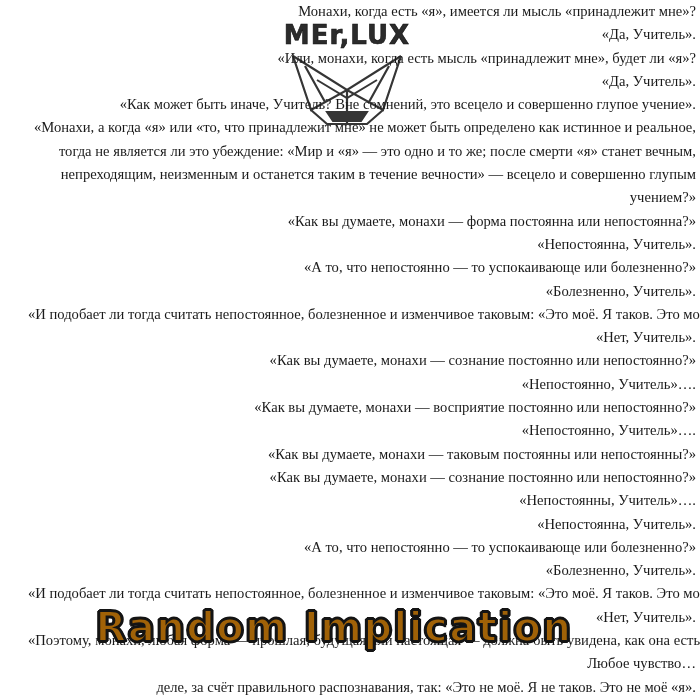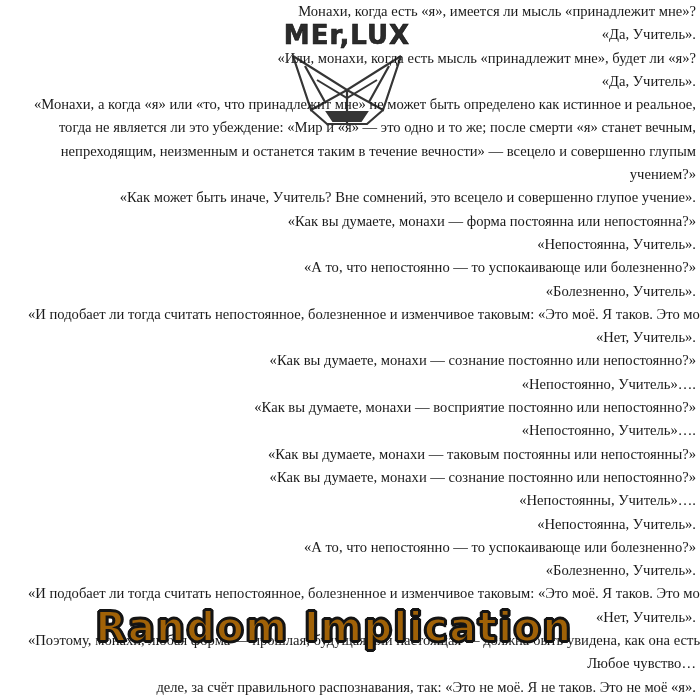--- a/index.html
+++ b/index.html
@@ -100,22 +100,22 @@
 </head>
 <body>
 
 <div id="page">
 
   <div class="text-layer">
     <p class="line">Монахи, когда есть «я», имеется ли мысль «принадлежит мне»?</p>
     <p class="line indent">«Да, Учитель».</p>
     <p class="line indent">«Или, монахи, когда есть мысль «принадлежит мне», будет ли «я»?</p>
     <p class="line indent">«Да, Учитель».</p>
+    <p class="line indent">«Как может быть иначе, Учитель? Вне сомнений, это всецело и совершенно глупое учение».</p>
     <p class="line indent wrap">«Монахи, а когда «я» или «то, что принадлежит мне» не может быть определено как истинное и реальное, тогда не является ли это убеждение: «Мир и «я» — это одно и то же; после смерти «я» станет вечным, непреходящим, неизменным и останется таким в течение вечности» — всецело и совершенно глупым учением?»</p>
-    <p class="line indent">«Как может быть иначе, Учитель? Вне сомнений, это всецело и совершенно глупое учение».</p>
     <p class="line indent">«Как вы думаете, монахи — форма постоянна или непостоянна?»</p>
     <p class="line indent">«Непостоянна, Учитель».</p>
     <p class="line indent">«А то, что непостоянно — то успокаивающе или болезненно?»</p>
     <p class="line indent">«Болезненно, Учитель».</p>
     <p class="line indent">«И подобает ли тогда считать непостоянное, болезненное и изменчивое таковым: «Это моё. Я таков. Это моё «я»?»</p>
     <p class="line indent">«Нет, Учитель».</p>
     <p class="line indent">«Как вы думаете, монахи — сознание постоянно или непостоянно?»</p>
     <p class="line indent">«Непостоянно, Учитель»….</p>
     <p class="line indent">«Как вы думаете, монахи — восприятие постоянно или непостоянно?»</p>
     <p class="line indent">«Непостоянно, Учитель»….</p>

